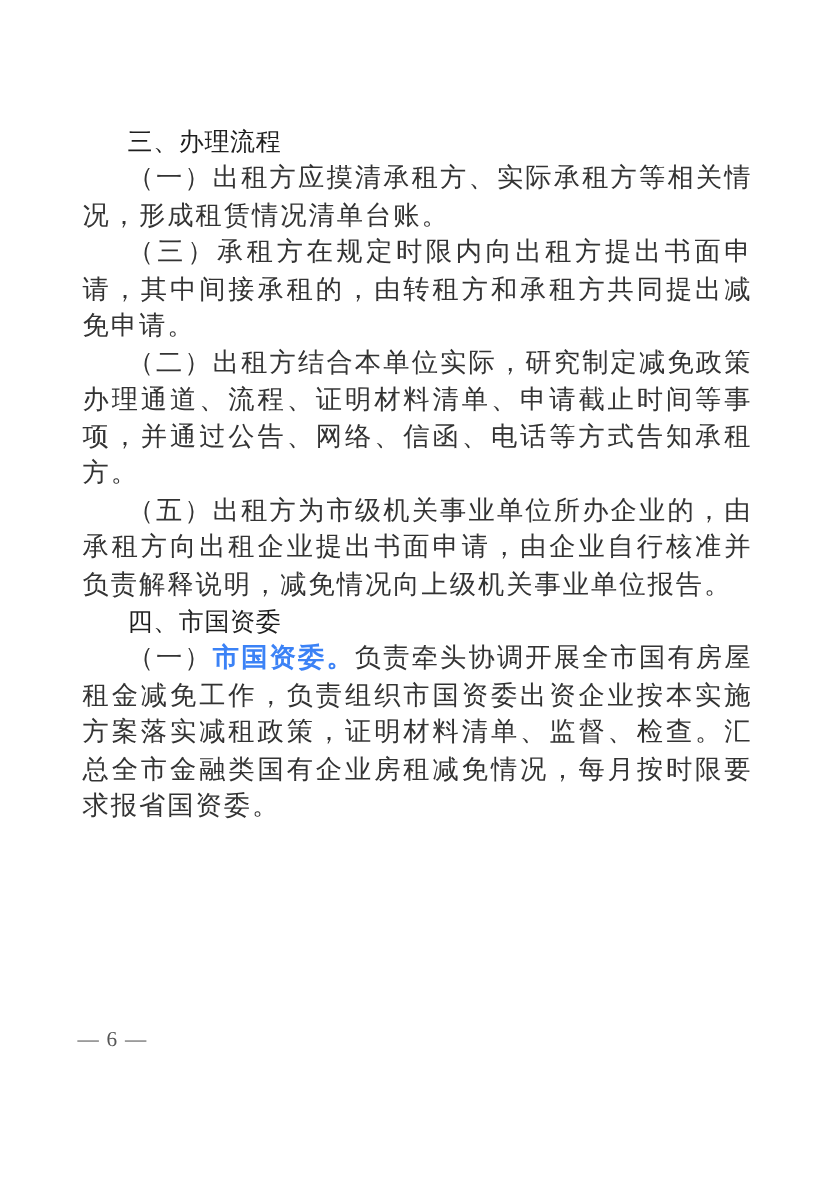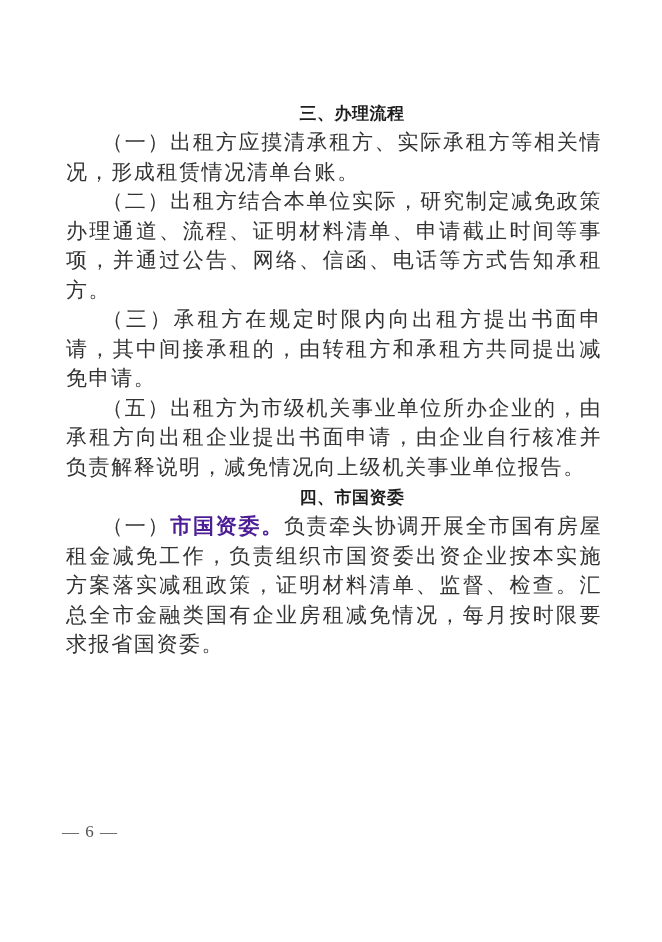--- a/index.html
+++ b/index.html
@@ -16,62 +16,61 @@
       color: #2a2a2a;
     }
     .page {
       position: absolute;
       left: 66px;
       top: 98px;
       width: 536px;
     }
     .heading {
       font-family: "DejaVu Sans", "Liberation Sans", sans-serif;
-      font-weight: bold;
-      font-size: 17px;
+      font-weight: normal;
+      font-size: 20px;
       line-height: 30px;
       height: 30px;
       padding-left: 36px;
       color: #1e1e1e;
       letter-spacing: 0.5px;
-      text-align: center;
     }
     .para {
       font-size: 21px;
       line-height: 29.5px;
       letter-spacing: 1.6px;
       text-indent: 36px;
       text-align: justify;
       margin: 0;
       color: #333;
     }
     .para .lead {
       font-family: "DejaVu Sans", "Liberation Sans", sans-serif;
       font-weight: bold;
-      color: #4c1d95;
+      color: #3b82f6;
     }
     .page-number {
       position: absolute;
       left: 62px;
       top: 822px;
       font-family: "Liberation Serif", serif;
       font-size: 17px;
       color: #555;
       letter-spacing: 1px;
     }
   </style>
 </head>
 <body>
 
 <div class="page">
   <div class="heading">三、办理流程</div>
 
   <p class="para">（一）出租方应摸清承租方、实际承租方等相关情况，形成租赁情况清单台账。</p>
+  <p class="para">（三）承租方在规定时限内向出租方提出书面申请，其中间接承租的，由转租方和承租方共同提出减免申请。</p>
   <p class="para">（二）出租方结合本单位实际，研究制定减免政策办理通道、流程、证明材料清单、申请截止时间等事项，并通过公告、网络、信函、电话等方式告知承租方。</p>
-  <p class="para">（三）承租方在规定时限内向出租方提出书面申请，其中间接承租的，由转租方和承租方共同提出减免申请。</p>
   <p class="para">（五）出租方为市级机关事业单位所办企业的，由承租方向出租企业提出书面申请，由企业自行核准并负责解释说明，减免情况向上级机关事业单位报告。</p>
 
   <div class="heading">四、市国资委</div>
 
   <p class="para"><span>（一）</span><span class="lead">市国资委。</span><span>负责牵头协调开展全市国有房屋租金减免工作，负责组织市国资委出资企业按本实施方案落实减租政策，证明材料清单、监督、检查。汇总全市金融类国有企业房租减免情况，每月按时限要求报省国资委。</span></p>
 
 </div>
 
 <div class="page-number">— 6 —</div>
 

